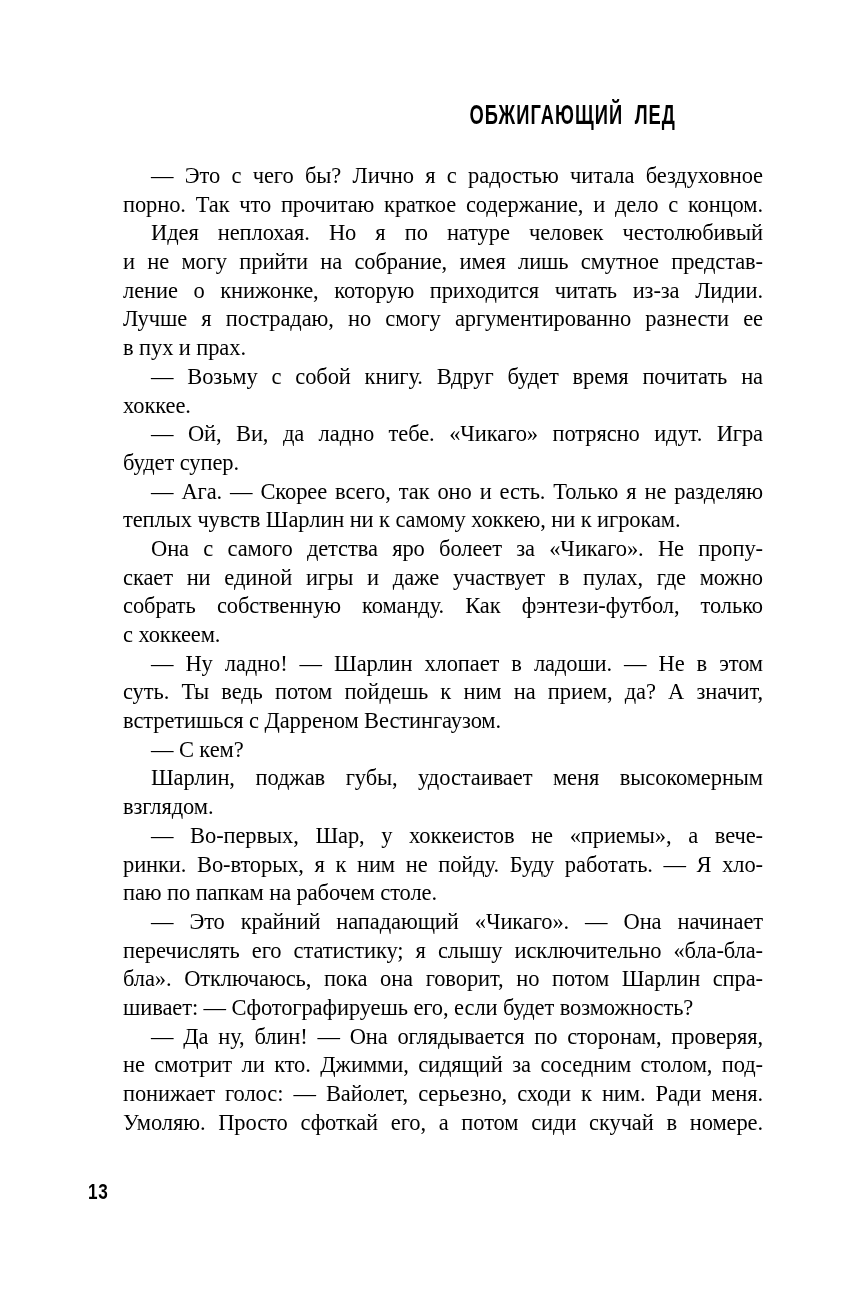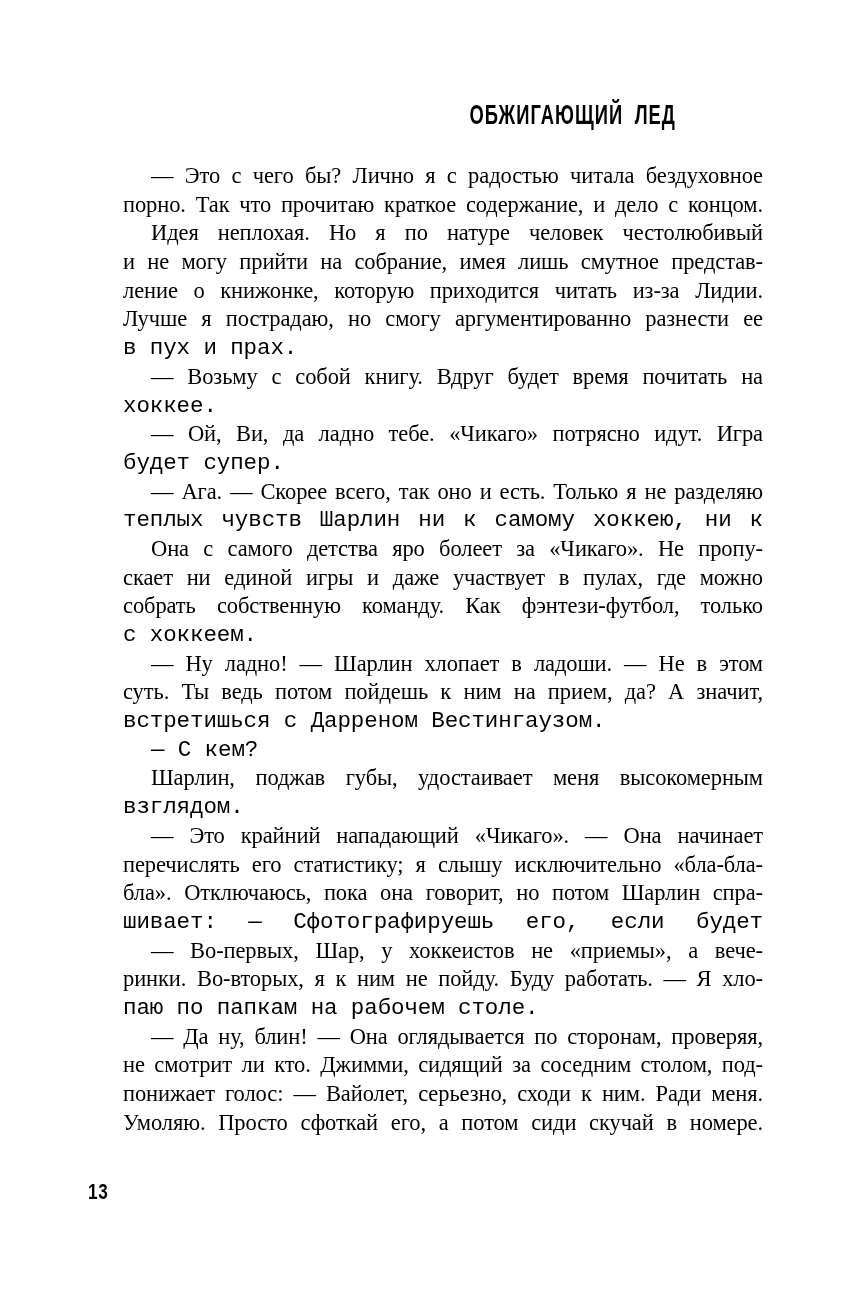--- a/index.html
+++ b/index.html
@@ -65,21 +65,20 @@
     white-space: normal;
     text-align: justify;
     text-align-last: justify;
     letter-spacing: -0.1px;
   }
   .line.first {
     text-indent: 28px;
   }
   .line.last {
     text-align-last: left;
-    font-family: Liberation Mono, monospace;
   }
   
   .folio-wrap {
     position: absolute;
     left: 85px;
     top: 1179px;
     width: 640px;
     display: flex;
     justify-content: flex-start;
   }
@@ -138,29 +137,29 @@
         <div class="line last">встретишься с Дарреном Вестингаузом.</div>
       </div>
       <div class="para">
         <div class="line first last">— С кем?</div>
       </div>
       <div class="para">
         <div class="line first">Шарлин, поджав губы, удостаивает меня высокомерным</div>
         <div class="line last">взглядом.</div>
       </div>
       <div class="para">
+        <div class="line first">— Во-первых, Шар, у хоккеистов не «приемы», а вече-</div>
+        <div class="line">ринки. Во-вторых, я к ним не пойду. Буду работать. — Я хло-</div>
+        <div class="line last">паю по папкам на рабочем столе.</div>
+      </div>
+      <div class="para">
         <div class="line first">— Это крайний нападающий «Чикаго». — Она начинает</div>
         <div class="line">перечислять его статистику; я слышу исключительно «бла-бла-</div>
         <div class="line">бла». Отключаюсь, пока она говорит, но потом Шарлин спра-</div>
         <div class="line last">шивает: — Сфотографируешь его, если будет возможность?</div>
-      </div>
-      <div class="para">
-        <div class="line first">— Во-первых, Шар, у хоккеистов не «приемы», а вече-</div>
-        <div class="line">ринки. Во-вторых, я к ним не пойду. Буду работать. — Я хло-</div>
-        <div class="line last">паю по папкам на рабочем столе.</div>
       </div>
       <div class="para">
         <div class="line first">— Да ну, блин! — Она оглядывается по сторонам, проверяя,</div>
         <div class="line">не смотрит ли кто. Джимми, сидящий за соседним столом, под-</div>
         <div class="line">понижает голос: — Вайолет, серьезно, сходи к ним. Ради меня.</div>
         <div class="line">Умоляю. Просто сфоткай его, а потом сиди скучай в номере.</div>
       </div>
     </div>
 
   <div class="folio-wrap">

